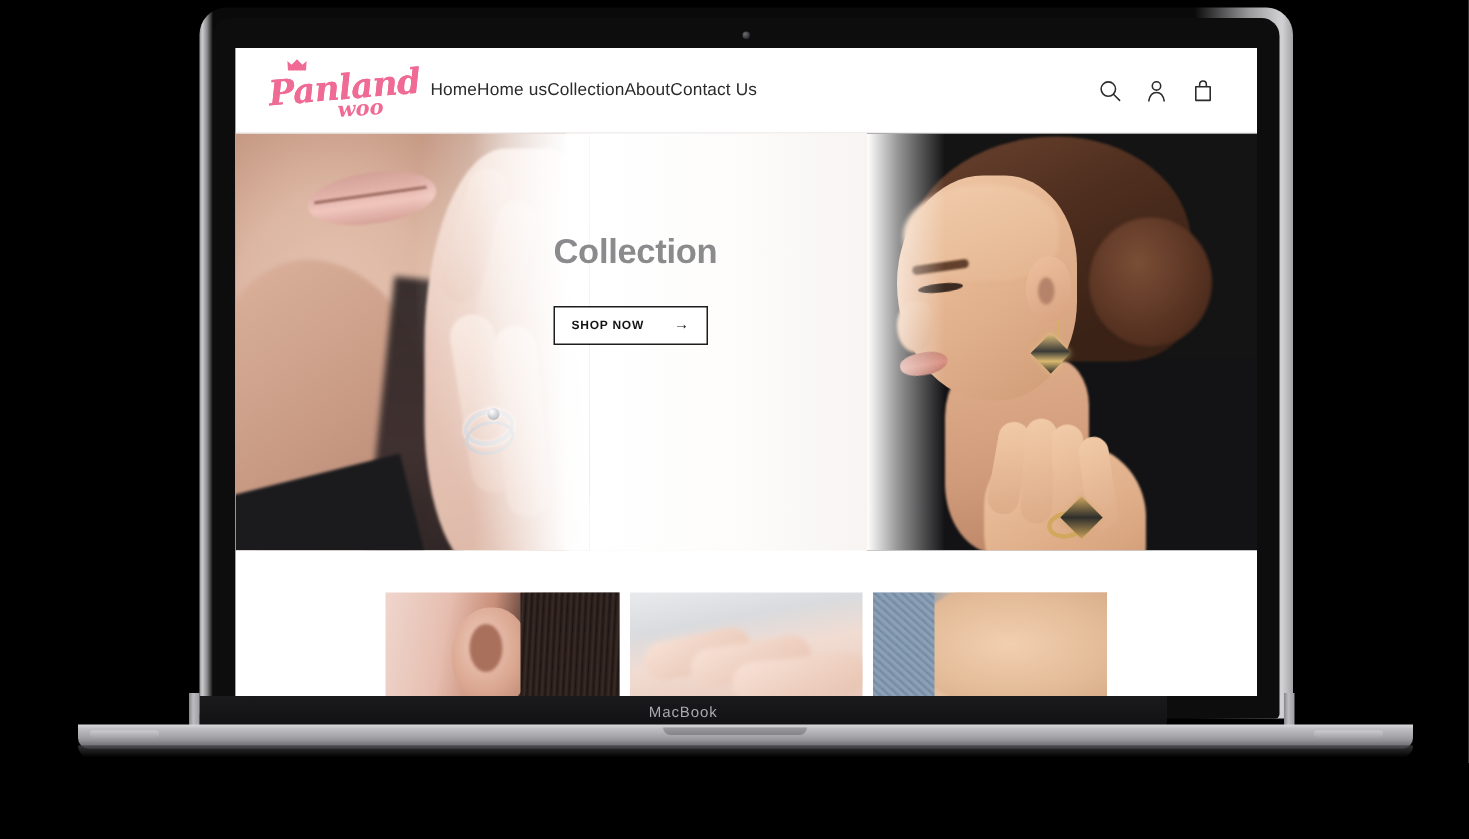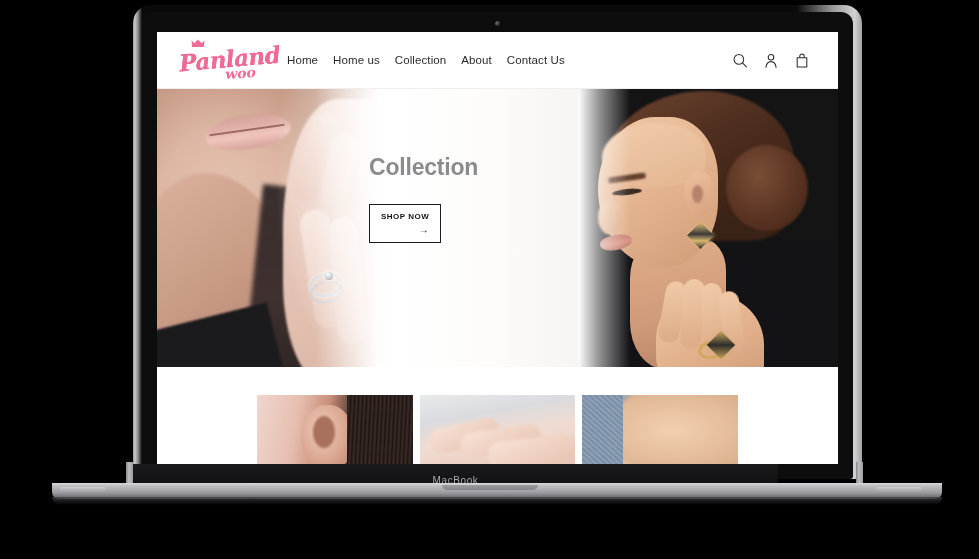--- a/index.html
+++ b/index.html
@@ -75,21 +75,21 @@
     font-weight: 700;
     font-size: 14px;
     color: #ef6a95;
     transform: rotate(-4deg);
   }
   .logo-crown {
     position: absolute; left: 14px; top: 2px;
     width: 14px; height: 9px;
   }
   .nav {
-    display: flex; align-items: center; gap: 15px;
+    display: flex; align-items: center; 
     flex: 1 1 auto;
   }
   .nav-item {
     font-size: 11.5px;
     color: #2b2b2b;
     letter-spacing: 0.1px;
     white-space: nowrap;
     cursor: pointer;
   }
   .header-icons { display: flex; align-items: center; gap: 15px; flex: 0 0 auto; }
@@ -132,31 +132,30 @@
     margin-bottom: 8px;
   }
   .hero-title {
     font-size: 23px;
     line-height: 1.45;
     font-weight: 700;
     color: #8b8b8d;
     letter-spacing: -0.2px;
   }
   .shop-btn {
-    display: inline-flex; align-items: flex-end; gap: 4px;
+    display: inline-flex; align-items: flex-start; gap: 20px;
     margin-top: 20px;
     padding: 7px 11px;
     border: 1.3px solid #1d1d1d;
     background: #ffffff;
     font-size: 8px;
     font-weight: 700;
     letter-spacing: 0.5px;
     color: #141414;
     cursor: pointer;
-    flex-direction: column;
   }
   .shop-arrow { font-size: 10px; line-height: 1; }
 
   
   .L-skin {
     position: absolute; left: -30px; top: -10px;
     width: 250px; height: 300px;
     background: radial-gradient(ellipse 150px 190px at 38% 45%, #e6c6b4 0%, #dcb6a2 45%, #c79b86 75%, #b98d78 100%);
     filter: blur(0.4px);
   }
@@ -449,21 +448,21 @@
     filter: blur(0.8px);
   }
 
   
   .chin {
     position: absolute;
     left: 133px; top: 464px;
     width: 645px; height: 22px;
     background: linear-gradient(180deg,#1a1a1c 0%,#151517 55%,#101012 100%);
     border-radius: 0 0 5px 5px;
-    display: flex; align-items: flex-end; justify-content: center;
+    display: flex; align-items: center; justify-content: center;
   }
   .chin-label {
     font-size: 10px;
     color: #a9a9ae;
     letter-spacing: 0.6px;
     font-family: "Liberation Sans", sans-serif;
   }
 
   
   .base {

